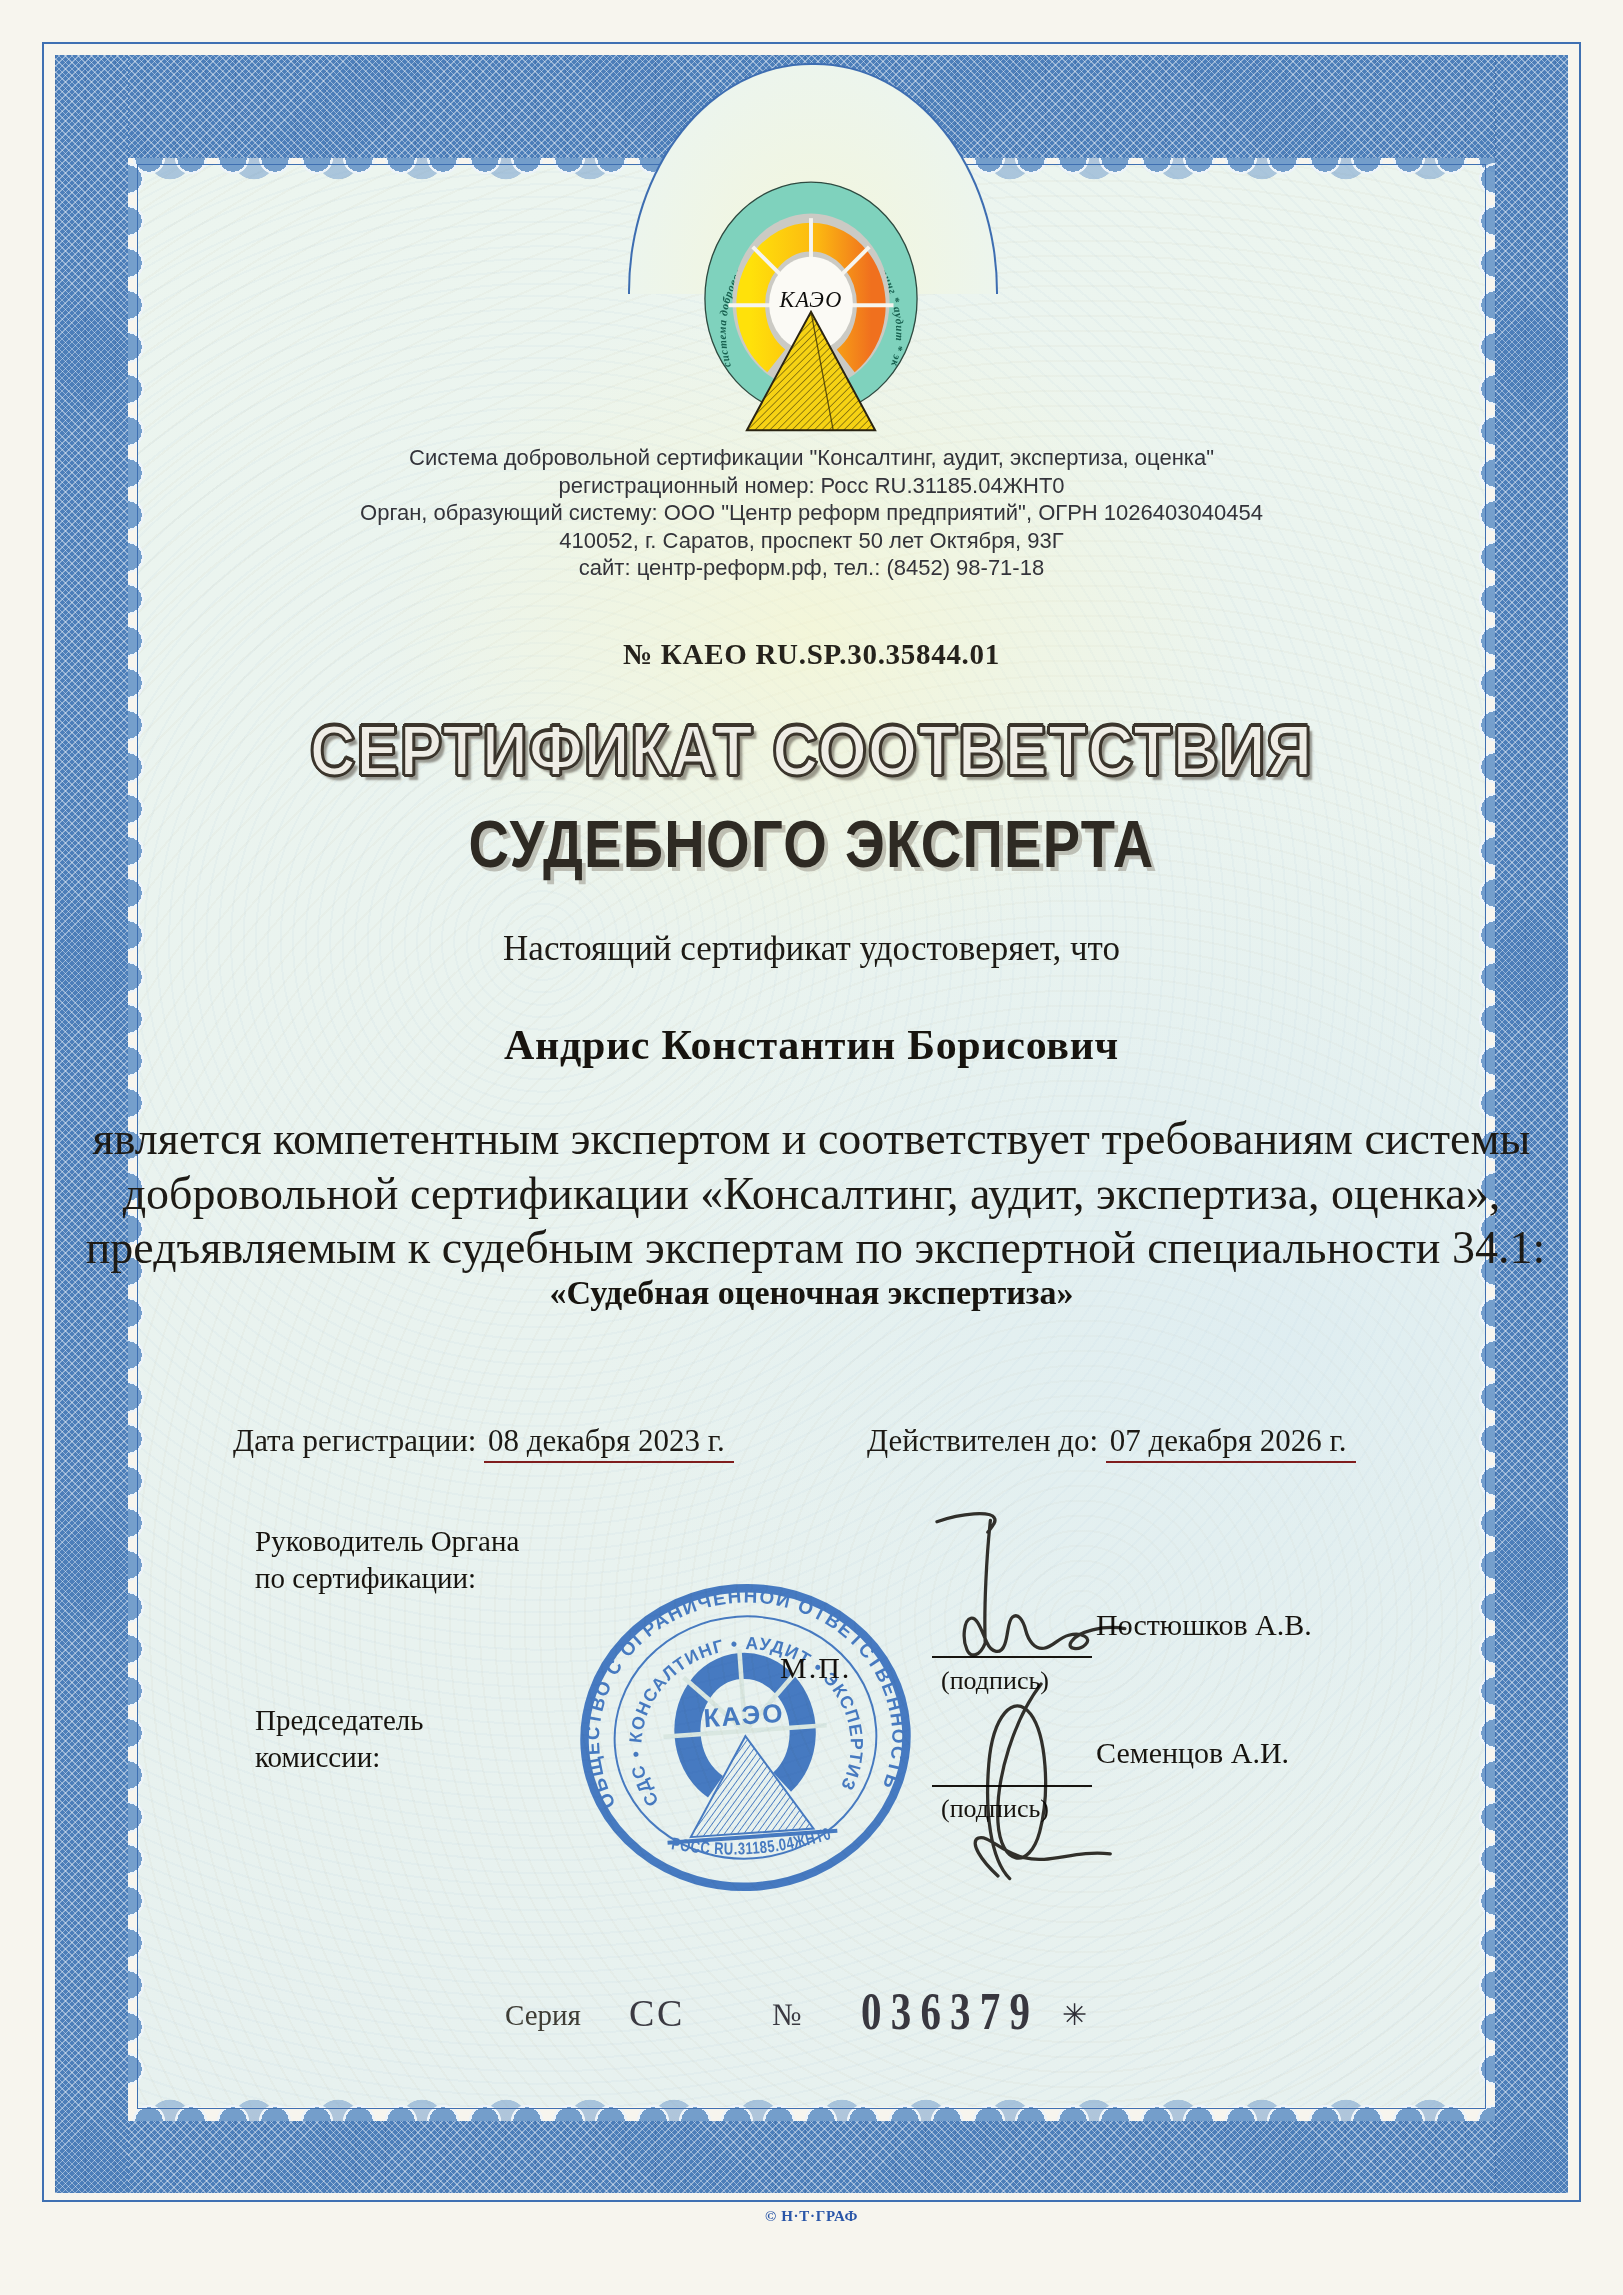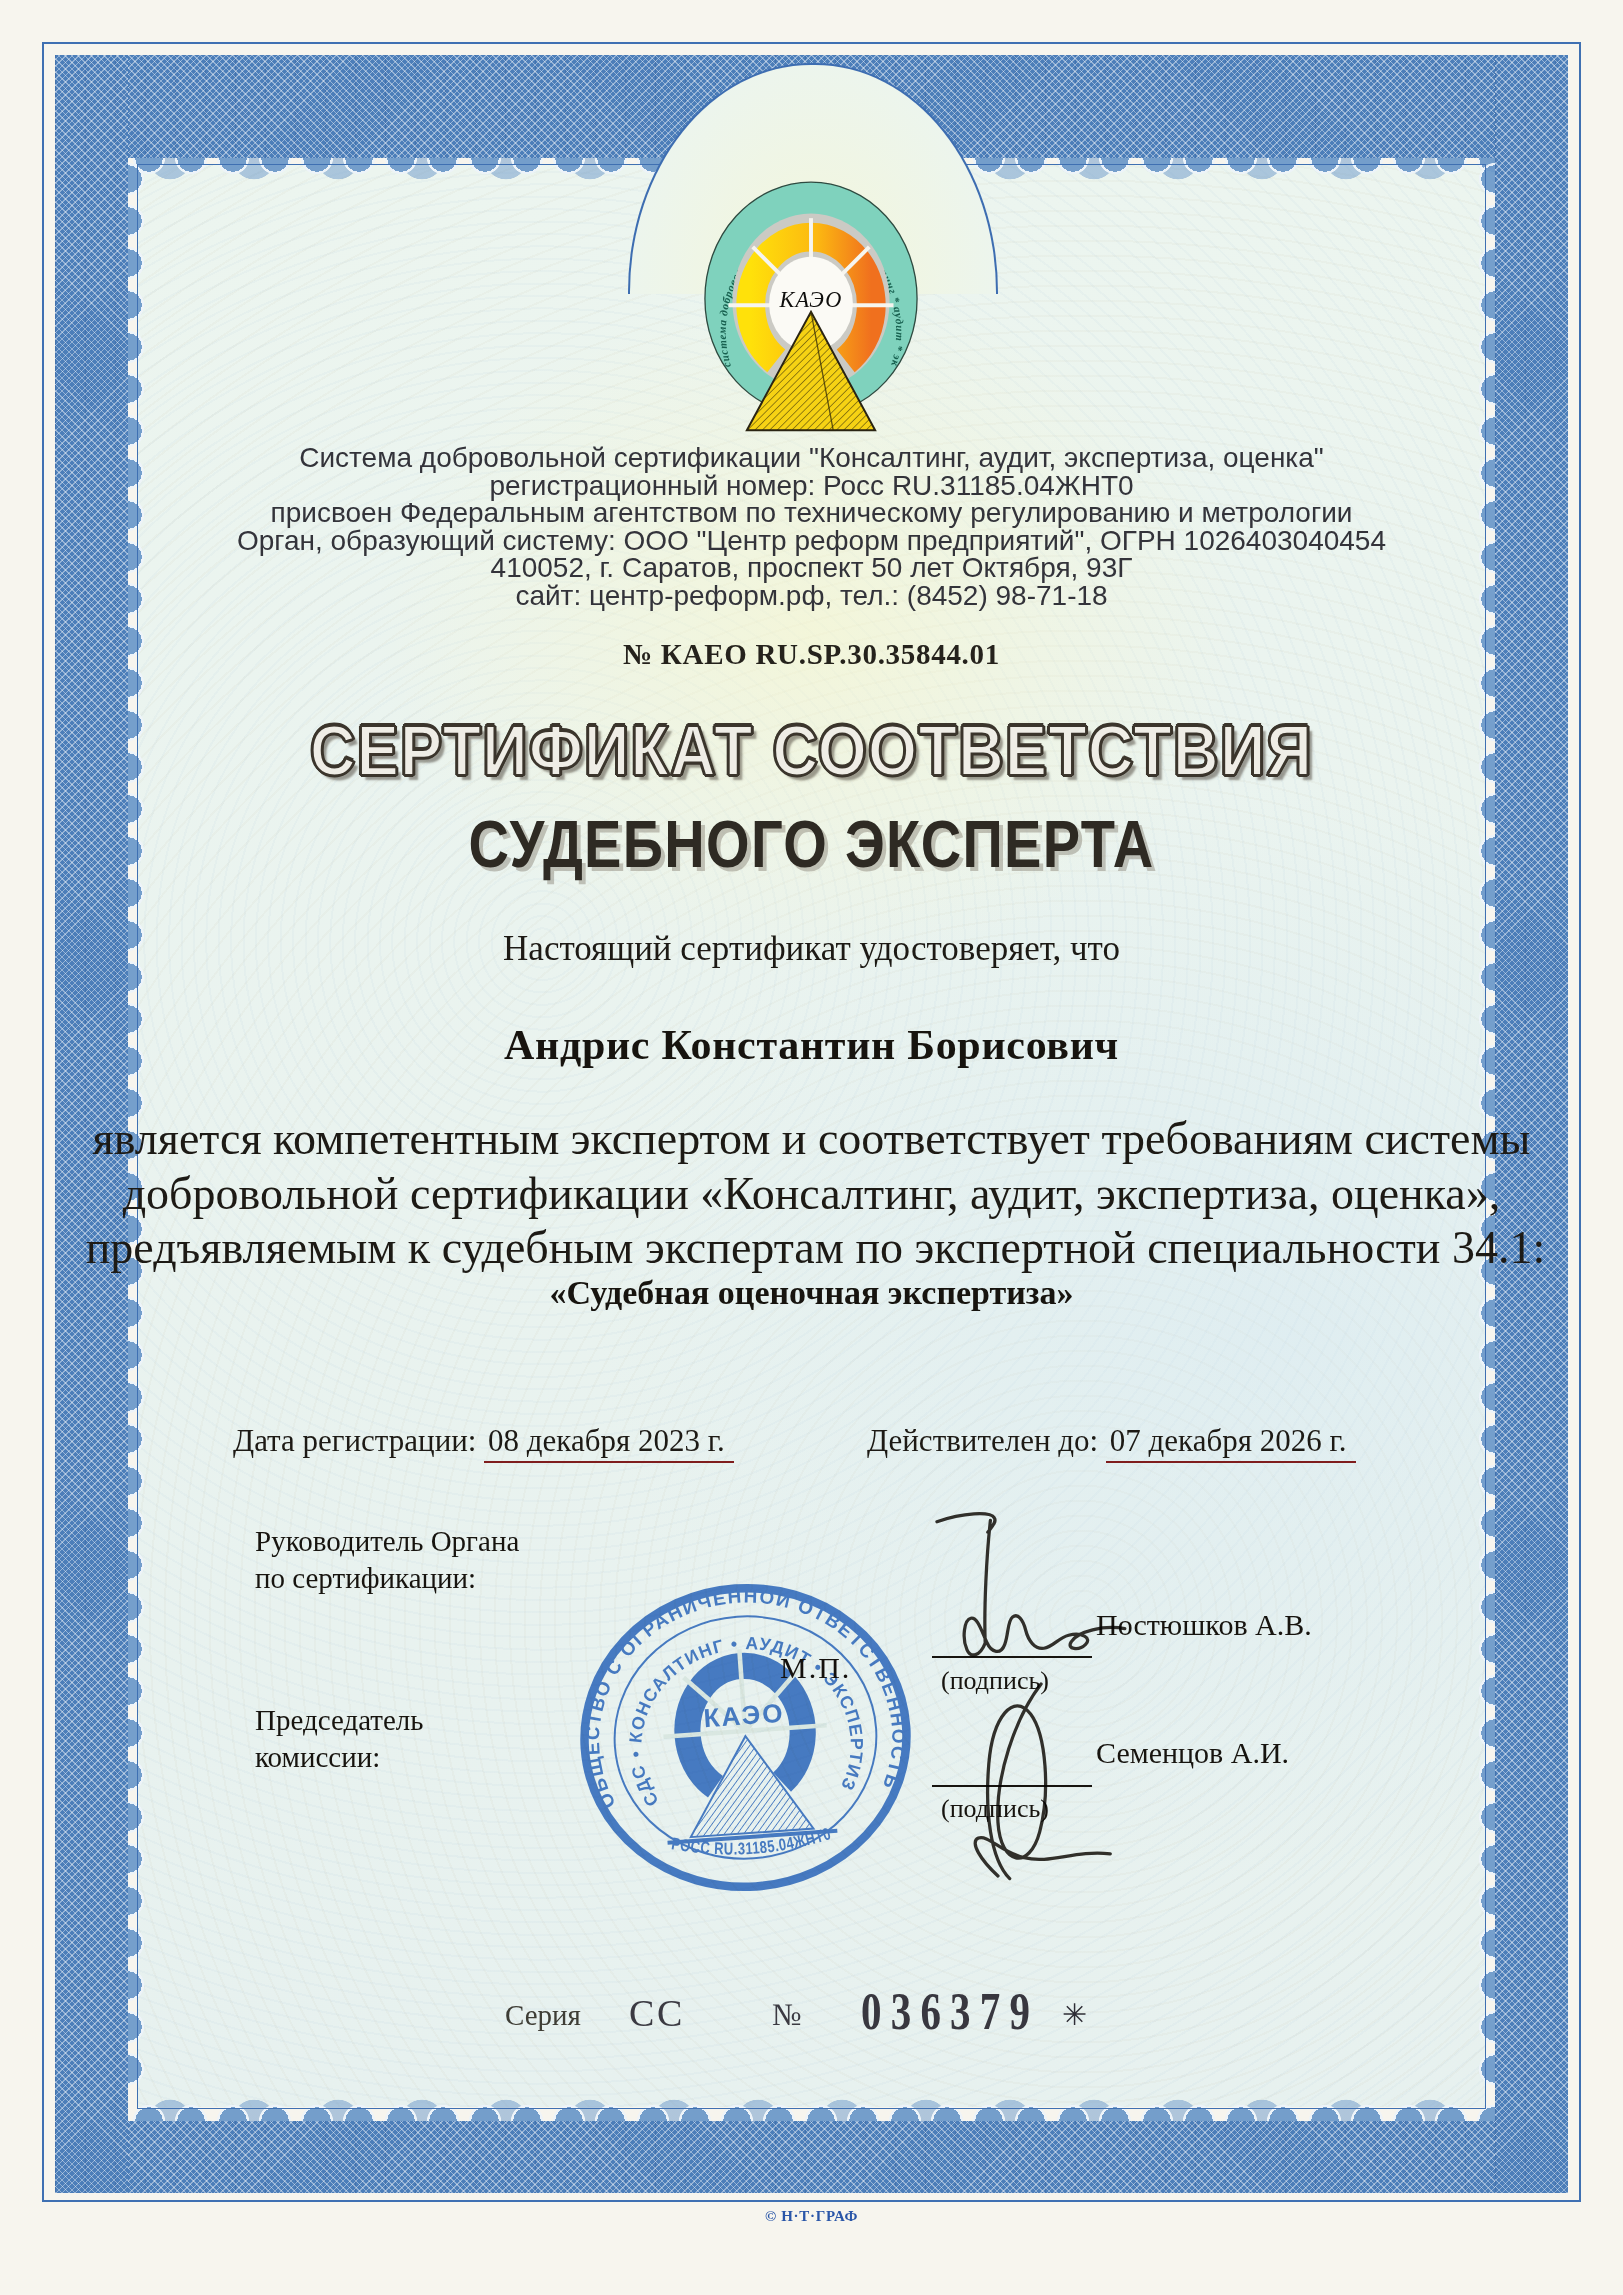--- a/index.html
+++ b/index.html
@@ -50,21 +50,21 @@
   .inner-line{position:absolute;left:137px;top:164px;right:137px;bottom:186px;
     border:1.3px solid #3f70b2;z-index:2;}
   .dome{position:absolute;left:628px;top:63px;width:366px;height:229px;z-index:3;
     border:2.6px solid #3d6db1;border-bottom:none;
     border-radius:183px 183px 0 0 / 229px 229px 0 0;
     background:radial-gradient(ellipse at 50% 100%, rgba(250,247,200,.55), rgba(250,247,200,0) 75%),#ecf5ee;}
   
   .abs{position:absolute;}
   .ctr{left:0;right:0;text-align:center;}
   .header-block{top:444px;font-family:"Liberation Sans","DejaVu Sans",sans-serif;
-    font-size:28px;line-height:27.5px;color:#33333a;z-index:5;}
+    font-size:22px;line-height:27.5px;color:#33333a;z-index:5;}
   .cert-number{top:638px;font-size:29px;font-weight:bold;letter-spacing:0.7px;color:#25221c;z-index:5;}
   .title1{top:714px;font-family:"Liberation Sans","DejaVu Sans",sans-serif;
     font-size:63px;font-weight:bold;letter-spacing:1.3px;color:#efede6;
     -webkit-text-stroke:2px #3b352c;
     text-shadow:-2px 0 0 #3b352c,2px 0 0 #3b352c,0 -2px 0 #3b352c,0 2px 0 #3b352c,
       1.3px 1.3px 0 #3b352c,-1.3px -1.3px 0 #3b352c,4.6px 5.2px 2px rgba(70,62,52,.5);
     transform:scaleY(1.12);z-index:5;}
   .title2{top:811px;font-family:"Liberation Sans","DejaVu Sans",sans-serif;
     font-size:56px;font-weight:bold;letter-spacing:1.3px;color:#2e2a23;
     text-shadow:3.9px 3.9px 0 rgba(135,128,116,.45);transform:scaleY(1.18);z-index:5;}
@@ -145,21 +145,20 @@
     </g>
     <ellipse cx="200" cy="203" rx="64" ry="72" fill="#fbfaf5"></ellipse>
     <text x="200" y="208" text-anchor="middle" font-family="Liberation Serif, DejaVu Serif, serif" font-style="italic" font-size="34" letter-spacing="2" fill="#0f0e0c">КАЭО</text>
     <polygon points="102,396 298,396 200,215" fill="url(#hatch)" stroke="#2a2413" stroke-width="3"></polygon>
     <line x1="200" y1="215" x2="234" y2="396" stroke="rgba(60,50,8,.8)" stroke-width="2"></line>
   </svg>
 
   <div class="abs ctr header-block">
     <div>Система добровольной сертификации "Консалтинг, аудит, экспертиза, оценка"</div>
     <div>регистрационный номер: Росс RU.31185.04ЖНТ0</div>
-    <div>присвоен Федеральным агентством по техническому регулированию и метрологии</div>
     <div>Орган, образующий систему: ООО "Центр реформ предприятий", ОГРН 1026403040454</div>
     <div>410052, г. Саратов, проспект 50 лет Октября, 93Г</div>
     <div>сайт: центр-реформ.рф, тел.: (8452) 98-71-18</div>
   </div>
 
   <div class="abs ctr cert-number">№ КАЕО RU.SP.30.35844.01</div>
   <div class="abs ctr title1">СЕРТИФИКАТ СООТВЕТСТВИЯ</div>
   <div class="abs ctr title2">СУДЕБНОГО ЭКСПЕРТА</div>
   <div class="abs ctr intro">Настоящий сертификат удостоверяет, что</div>
   <div class="abs ctr holder">Андрис Константин Борисович</div>

